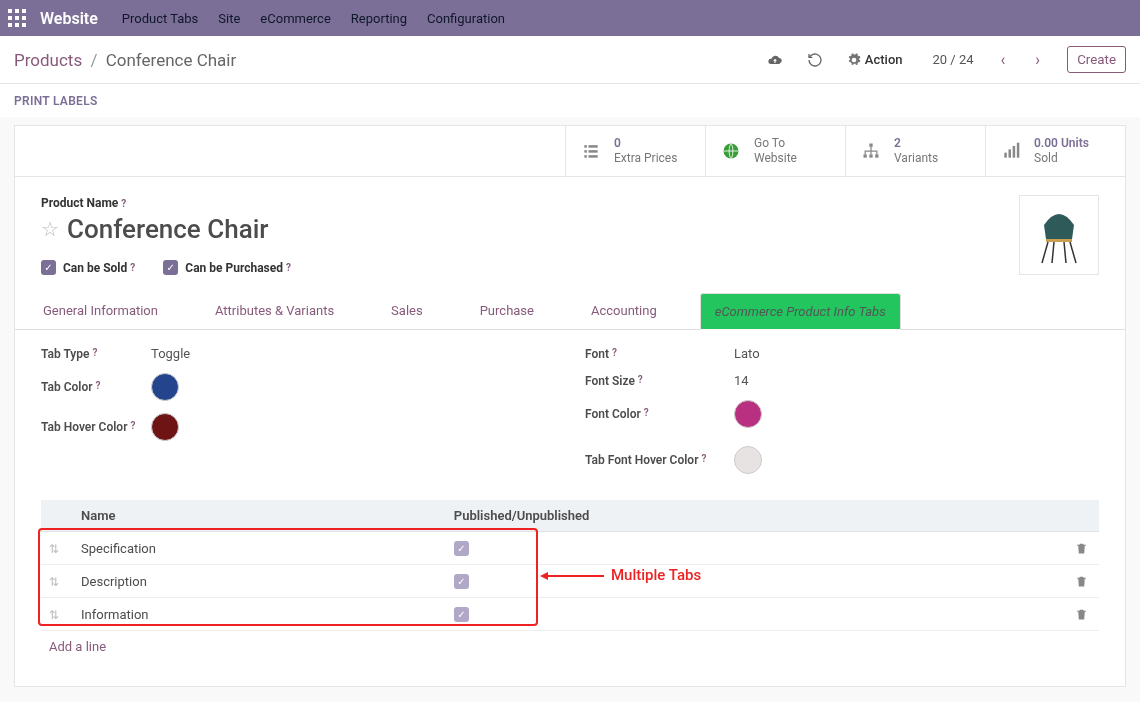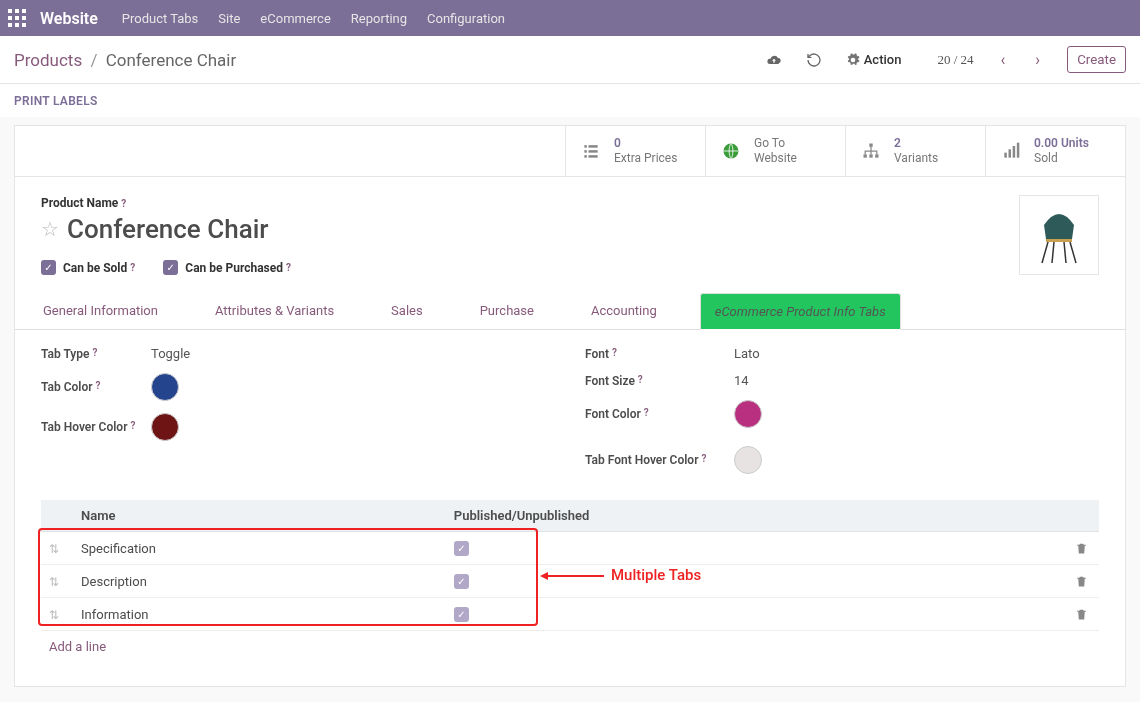--- a/index.html
+++ b/index.html
@@ -2,31 +2,31 @@
 <html><head>
 <meta charset="utf-8">
 <style>
 * { box-sizing: border-box; margin: 0; padding: 0; font-family: -apple-system, BlinkMacSystemFont, "Segoe UI", Roboto, sans-serif; }
 body { background: #f9f9f9; color: #4c4c4c; font-size: 13px; }
 
 .topbar { background: #7c6f97; color: #fff; display: flex; align-items: center; height: 36px; padding: 0 8px; }
 .apps-icon { display: inline-flex; width: 18px; height: 18px; margin-right: 14px; cursor: pointer; }
 .brand { font-size: 16px; font-weight: 600; margin-right: 24px; cursor: pointer; }
 .topmenu { display: flex; gap: 20px; }
-.topmenu span { font-size: 13px; cursor: pointer; color: #e5e5e5; }
+.topmenu span { font-size: 13px; cursor: pointer; color: #0f172a; }
 
 .header2 { display: flex; align-items: center; background: #fff; border-bottom: 1px solid #e5e5e5; padding: 10px 14px; }
 .breadcrumb { font-size: 17px; }
 .breadcrumb .root { color: #875a7b; cursor: pointer; }
 .breadcrumb .sep { color: #999; margin: 0 4px; }
 .breadcrumb .cur { color: #666; }
 .header2-right { margin-left: auto; display: flex; align-items: center; gap: 24px; }
 .icon-btn { color: #666; cursor: pointer; display: inline-flex; align-items: center; }
 .action-btn { display: inline-flex; align-items: center; gap: 4px; color: #333; cursor: pointer; font-weight: 500; }
-.pager { color: #555; margin-left: 12px; font-family: Liberation Serif, serif; }
+.pager { color: #555; margin-left: 6px; }
 .chev { color: #875a7b; font-size: 16px; cursor: pointer; padding: 0 3px; }
 .create-btn { border: 1px solid #875a7b; color: #875a7b; padding: 5px 9px; border-radius: 3px; background: #fff; cursor: pointer; }
 
 .sub-header { background: #fff; padding: 9px 14px; }
 .print-labels { color: #7c6f97; font-size: 12px; font-weight: 600; letter-spacing: .3px; cursor: pointer; }
 
 .form-sheet { background: #fff; margin: 8px 14px 14px 14px; border: 1px solid #e5e5e5; }
 
 .stat-buttons { display: flex; border-bottom: 1px solid #e5e5e5; justify-content: flex-end; }
 .stat-btn { border-left: 1px solid #e5e5e5; min-width: 140px; padding: 10px 14px; display: flex; align-items: center; gap: 12px; cursor: pointer; }

